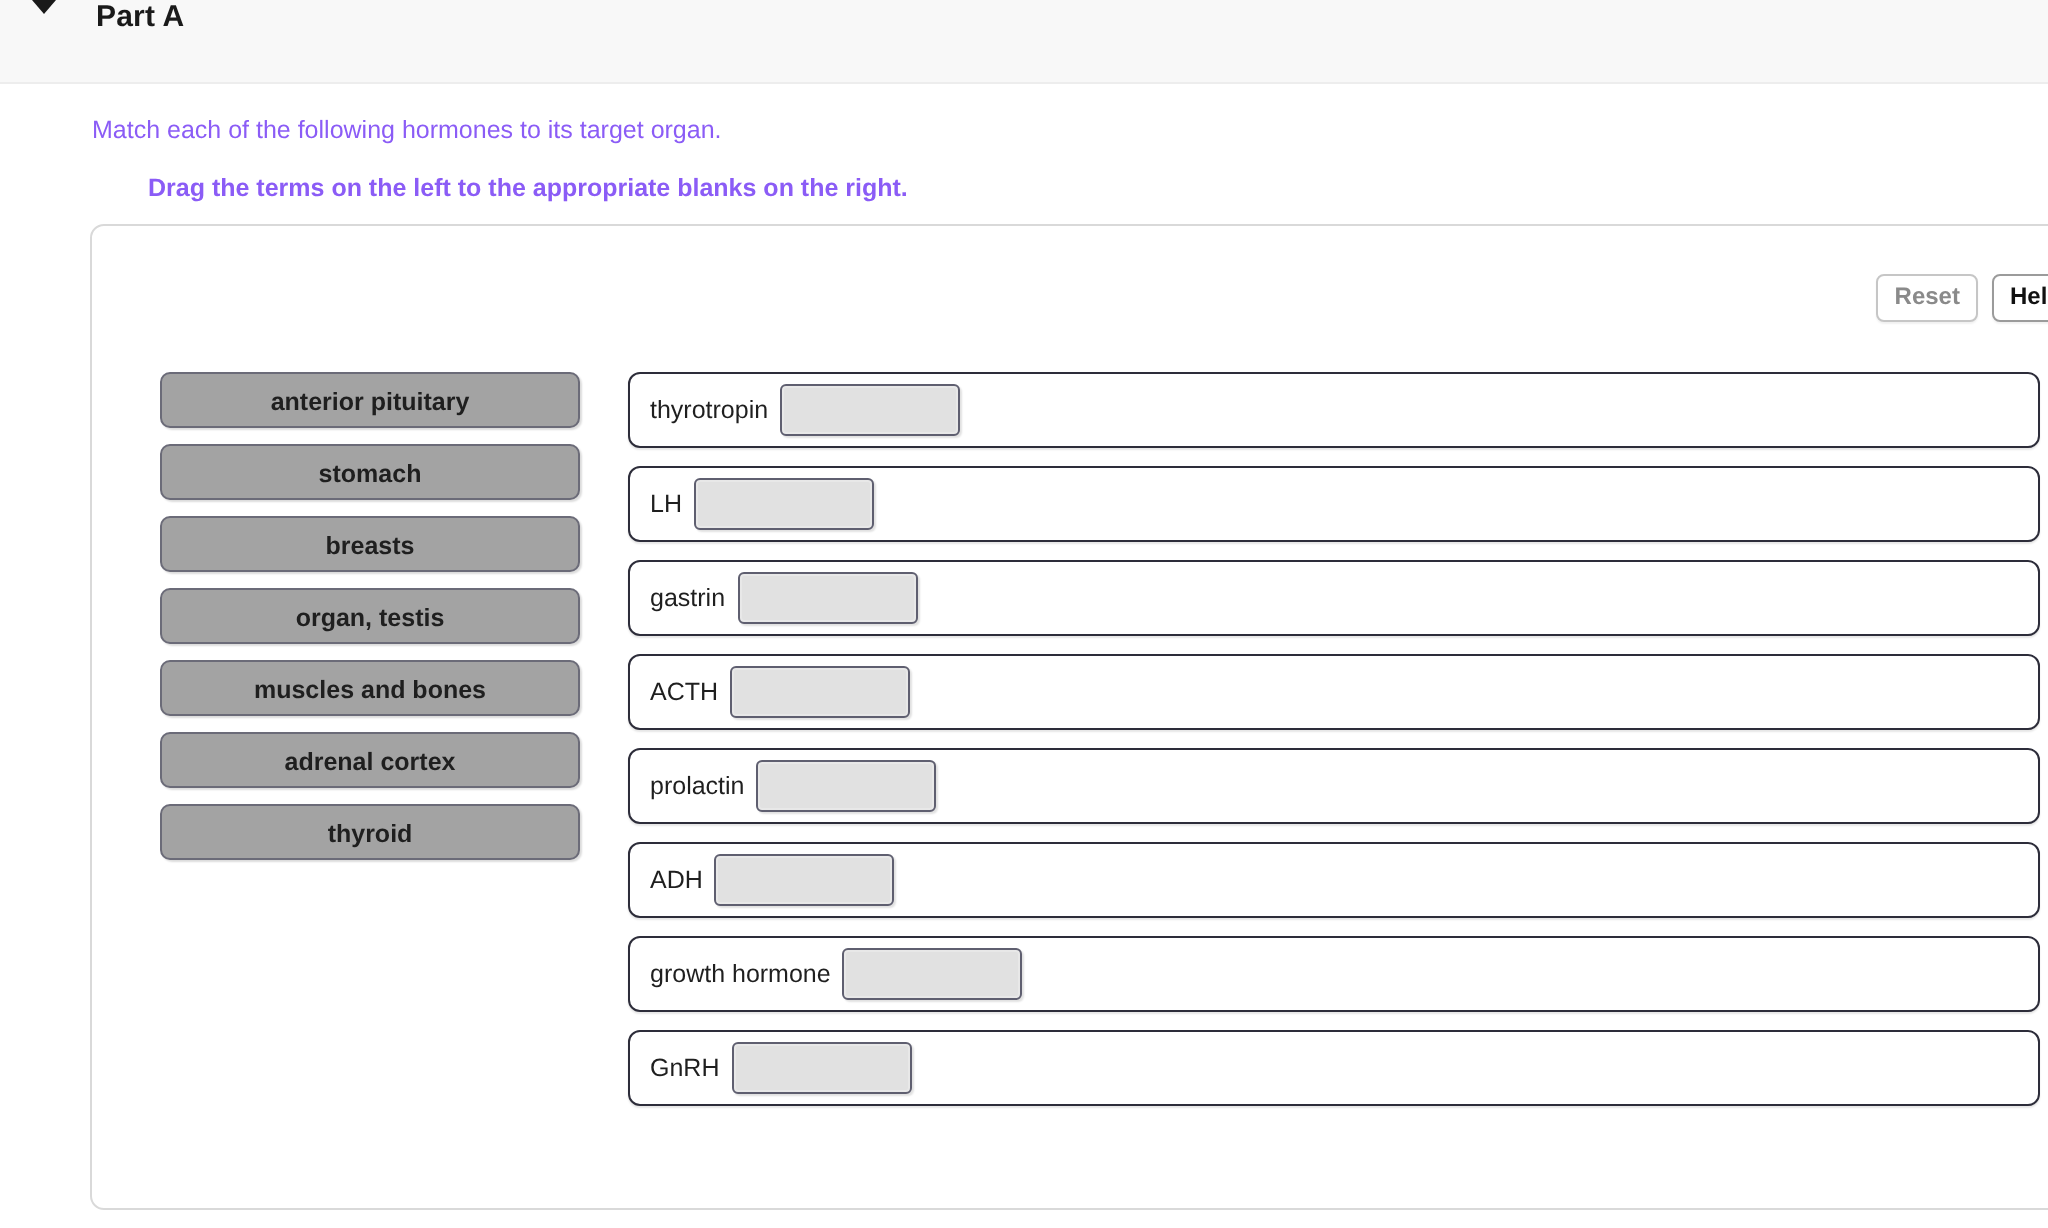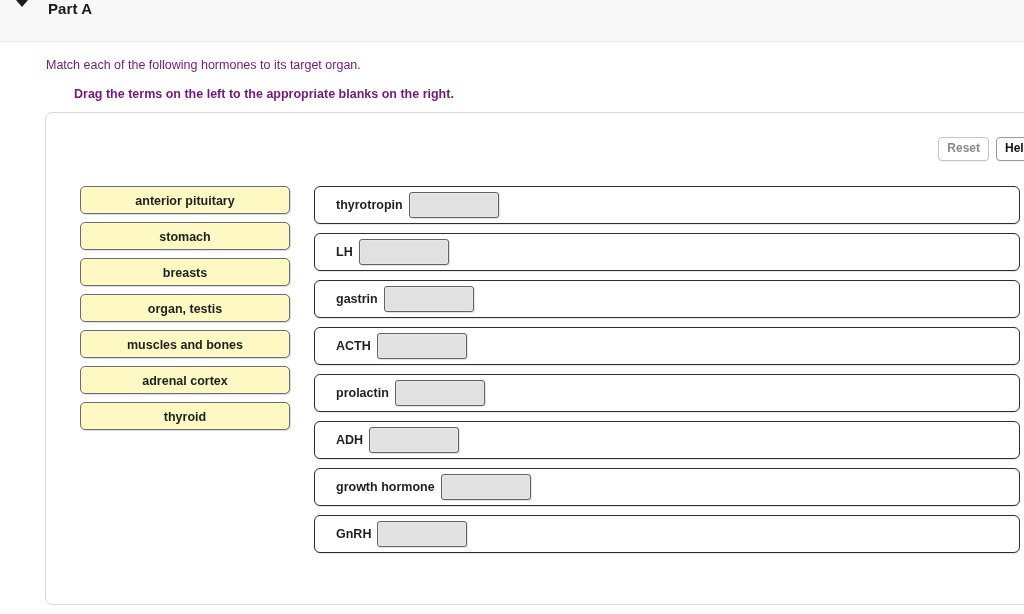--- a/index.html
+++ b/index.html
@@ -41,21 +41,21 @@
     color: #1a1a1a;
     letter-spacing: 0.1px;
   }
 
   
   .prompt-area {
     padding: 14px 0 0 46px;
   }
   .prompt-line {
     font-size: 12.5px;
-    color: #701a75;
+    color: #8b5cf6;
     line-height: 1.45;
   }
   .prompt-line.bold {
     font-weight: bold;
     margin-top: 11px;
     font-size: 12.5px;
     padding-left: 28px;
   }
 
   
@@ -120,21 +120,21 @@
     gap: 8px;
     flex: 0 0 auto;
   }
   .term-chip {
     height: 28px;
     line-height: 28px;
     text-align: center;
     font-size: 12.5px;
     font-weight: bold;
     color: #1f1f1f;
-    background: #fef9c3;
+    background: #a3a3a3;
     border: 1px solid #6b6b78;
     border-radius: 5px;
     box-shadow: 1px 1px 1px rgba(0,0,0,0.14);
     cursor: grab;
     user-select: none;
     box-sizing: border-box;
   }
 
   
   .drop-list {
@@ -145,24 +145,23 @@
     flex: 1 1 auto;
     margin-right: 36px;
   }
   .drop-row {
     height: 38px;
     border: 1px solid #2d2d3a;
     border-radius: 6px;
     background: #ffffff;
     display: flex;
     align-items: center;
-    padding-left: 21px;
+    padding-left: 10px;
     box-sizing: border-box;
     box-shadow: 0 1px 1px rgba(0,0,0,0.10);
-    font-weight: bold;
   }
   .drop-label {
     font-size: 12.5px;
     color: #1f1f1f;
     white-space: nowrap;
     padding-right: 6px;
   }
   .drop-blank {
     height: 26px;
     background: #e1e1e1;

